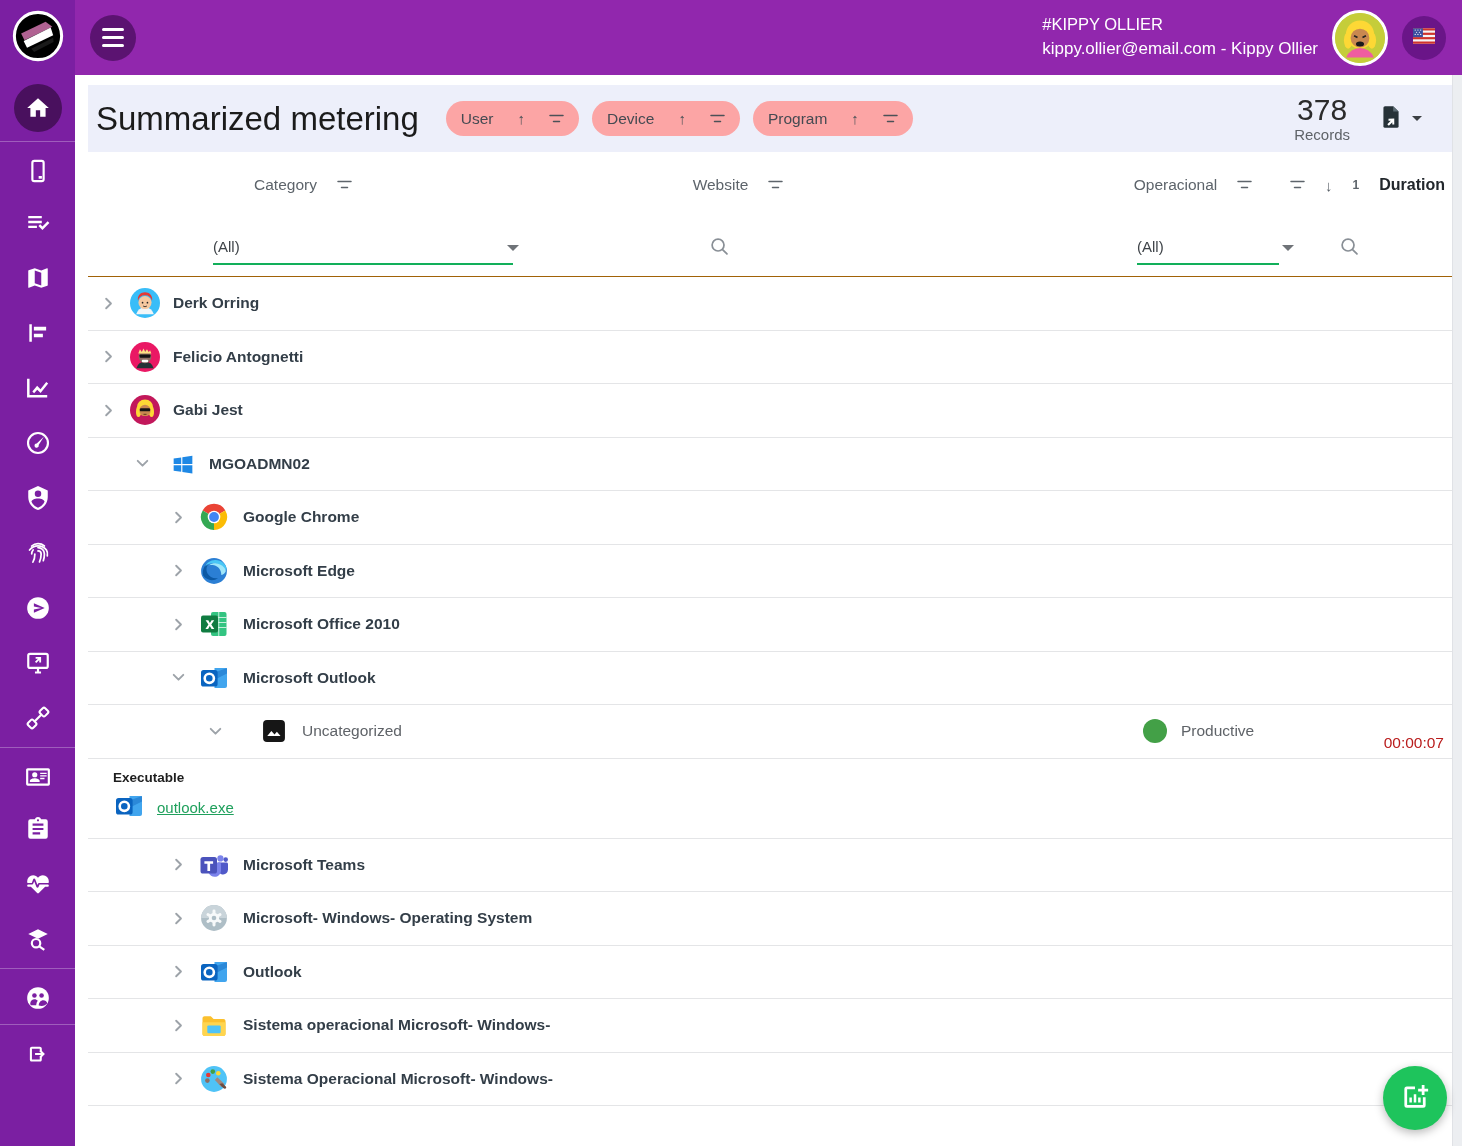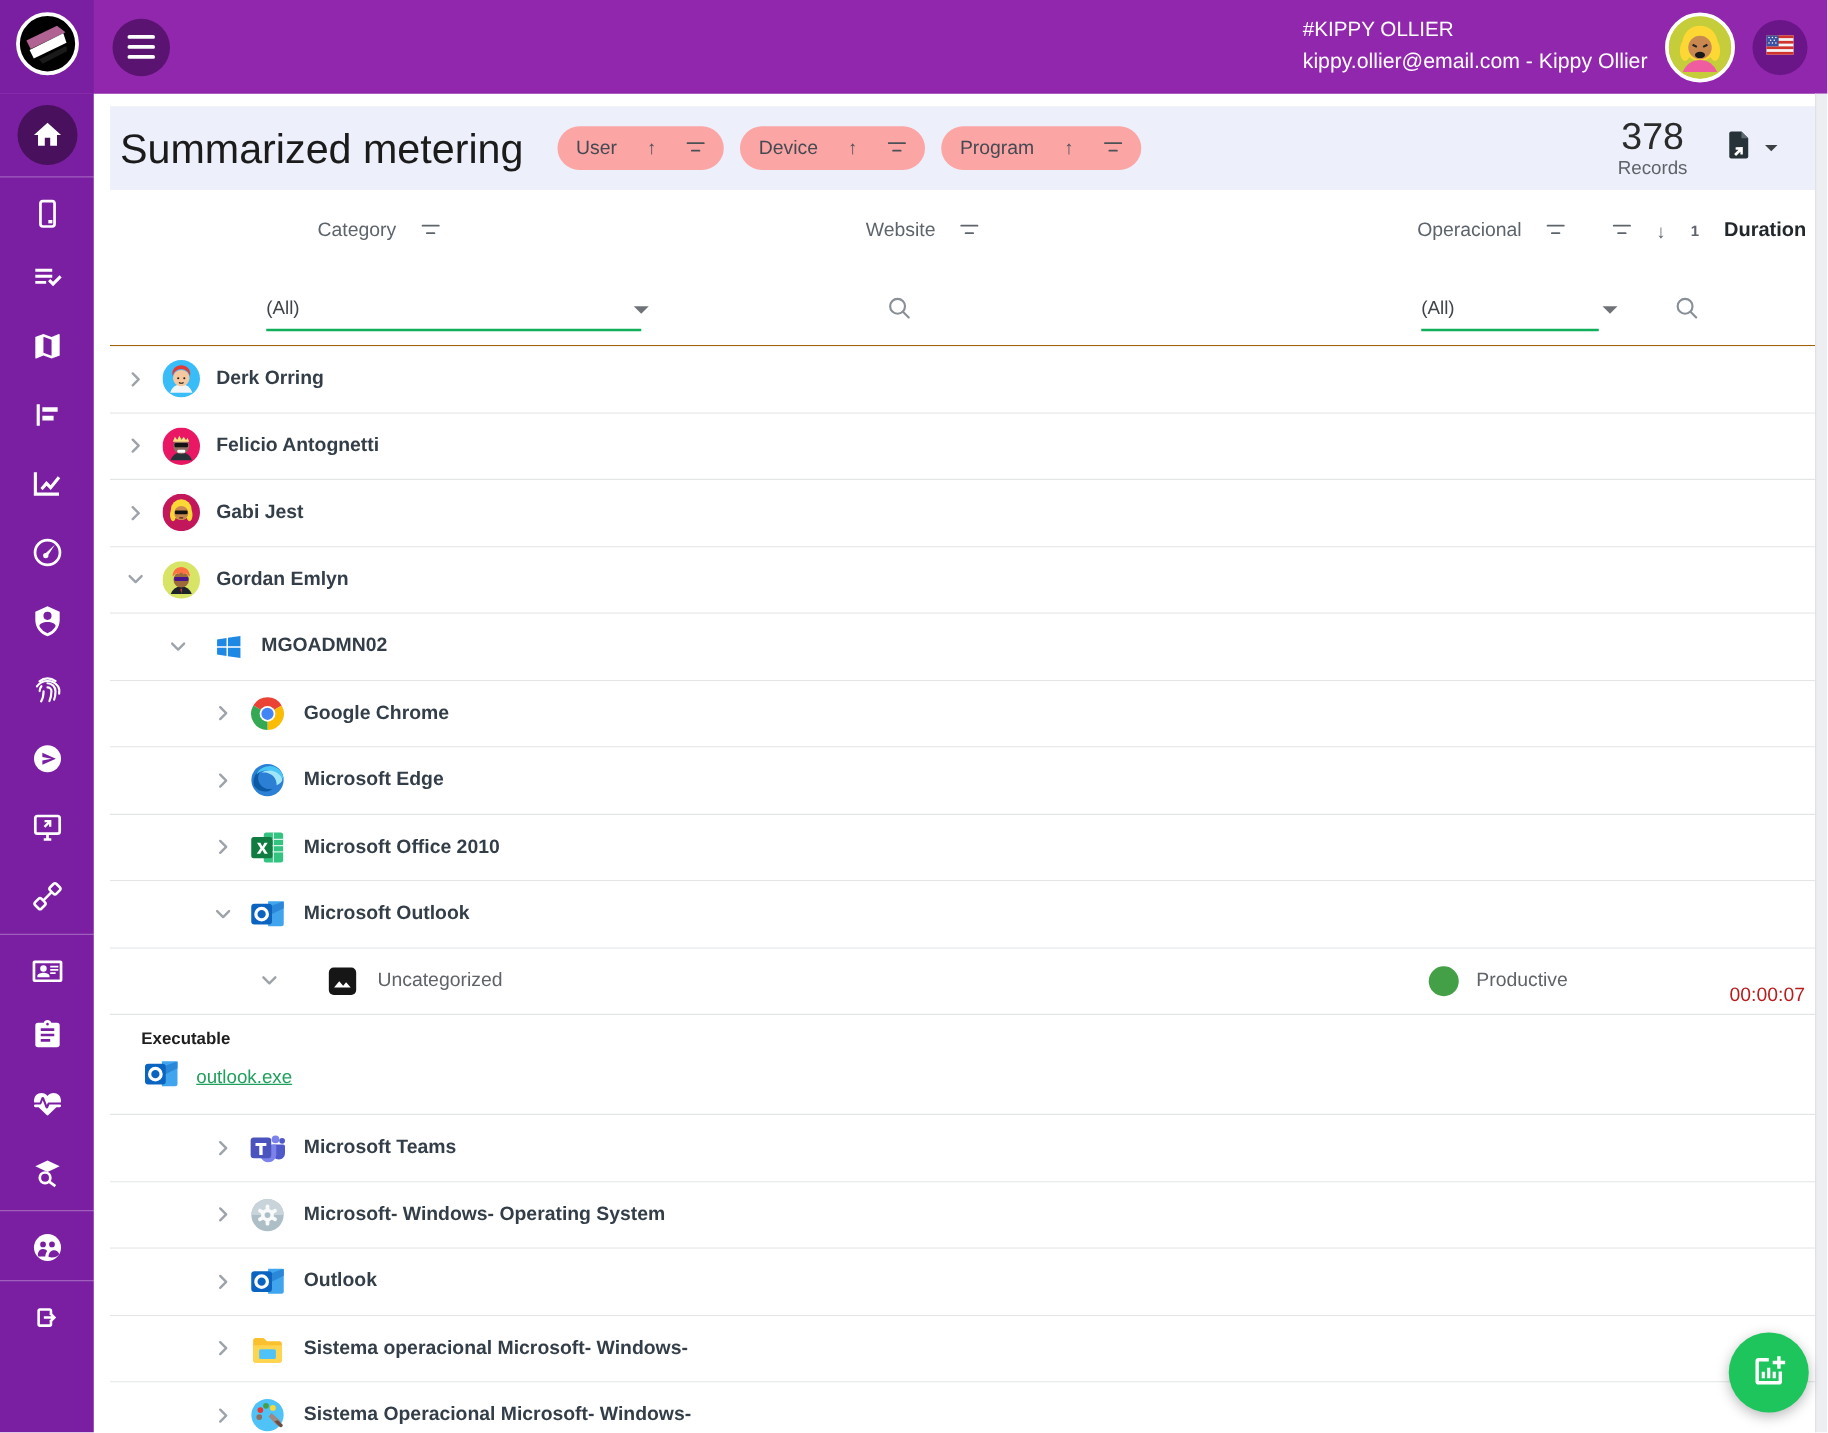--- a/index.html
+++ b/index.html
@@ -403,38 +403,20 @@
             <circle cx="16" cy="13.5" r="8.8" fill="#fdd835"></circle>
             <ellipse cx="9" cy="18" rx="2.6" ry="5.4" fill="#fdd835"></ellipse>
             <ellipse cx="23" cy="18" rx="2.6" ry="5.4" fill="#fdd835"></ellipse>
             <circle cx="16" cy="16.5" r="6" fill="#c98850"></circle>
             <rect x="10.6" y="14.2" width="10.8" height="3.2" rx="1" fill="#131313"></rect>
             <path d="M14.4 20.6h3.2" stroke="#4a2c12" stroke-width=".9"></path>
           </svg>
         </span>
         <span class="rname">Gabi Jest</span>
       </div>
-      <div class="row lvl1">
-        <button class="chev">
-          <svg width="17" height="17" viewBox="0 0 16 16">
-            <path d="M3.5 5.5L8 10l4.5-4.5" fill="none" stroke="#9da3a9" stroke-width="1.8" stroke-linecap="round" stroke-linejoin="round"></path>
-          </svg>
-        </button>
-        <span class="rowicon">
-          <svg width="30" height="30" viewBox="0 0 32 32" fill="#fff" xmlns="http://www.w3.org/2000/svg">
-            <circle cx="16" cy="16" r="16" fill="#d7e465"></circle>
-            <path d="M7 28a9.4 9.4 0 0 1 18 0z" fill="#1c232a"></path>
-            <path d="M15.2 23.5l.8 4.3.8-4.3z" fill="#e53935"></path>
-            <circle cx="16" cy="15.8" r="6.6" fill="#9c6b3c"></circle>
-            <path d="M8.6 13c0-5 3.3-8.2 7.4-8.2s7.4 3.2 7.4 8.2l-2-1.2-1.4-2-2 1.4-2-1.8-2.4 1.8-1.8-1.4-1.6 2z" fill="#ff7043"></path>
-            <rect x="10" y="13.4" width="12" height="3.4" rx="1" fill="#4a148c"></rect>
-          </svg>
-        </span>
-        <span class="rname">Gordan Emlyn</span>
-      </div>
       <div class="row lvl2">
         <button class="chev">
           <svg width="17" height="17" viewBox="0 0 16 16">
             <path d="M3.5 5.5L8 10l4.5-4.5" fill="none" stroke="#9da3a9" stroke-width="1.8" stroke-linecap="round" stroke-linejoin="round"></path>
           </svg>
         </button>
         <span class="rowicon">
           <svg width="26" height="26" viewBox="0 0 32 32" fill="#fff" xmlns="http://www.w3.org/2000/svg">
             <g fill="#1e88e5">
               <path d="M4.5 9.3l9.3-1.4v8.1H4.5z"></path>

